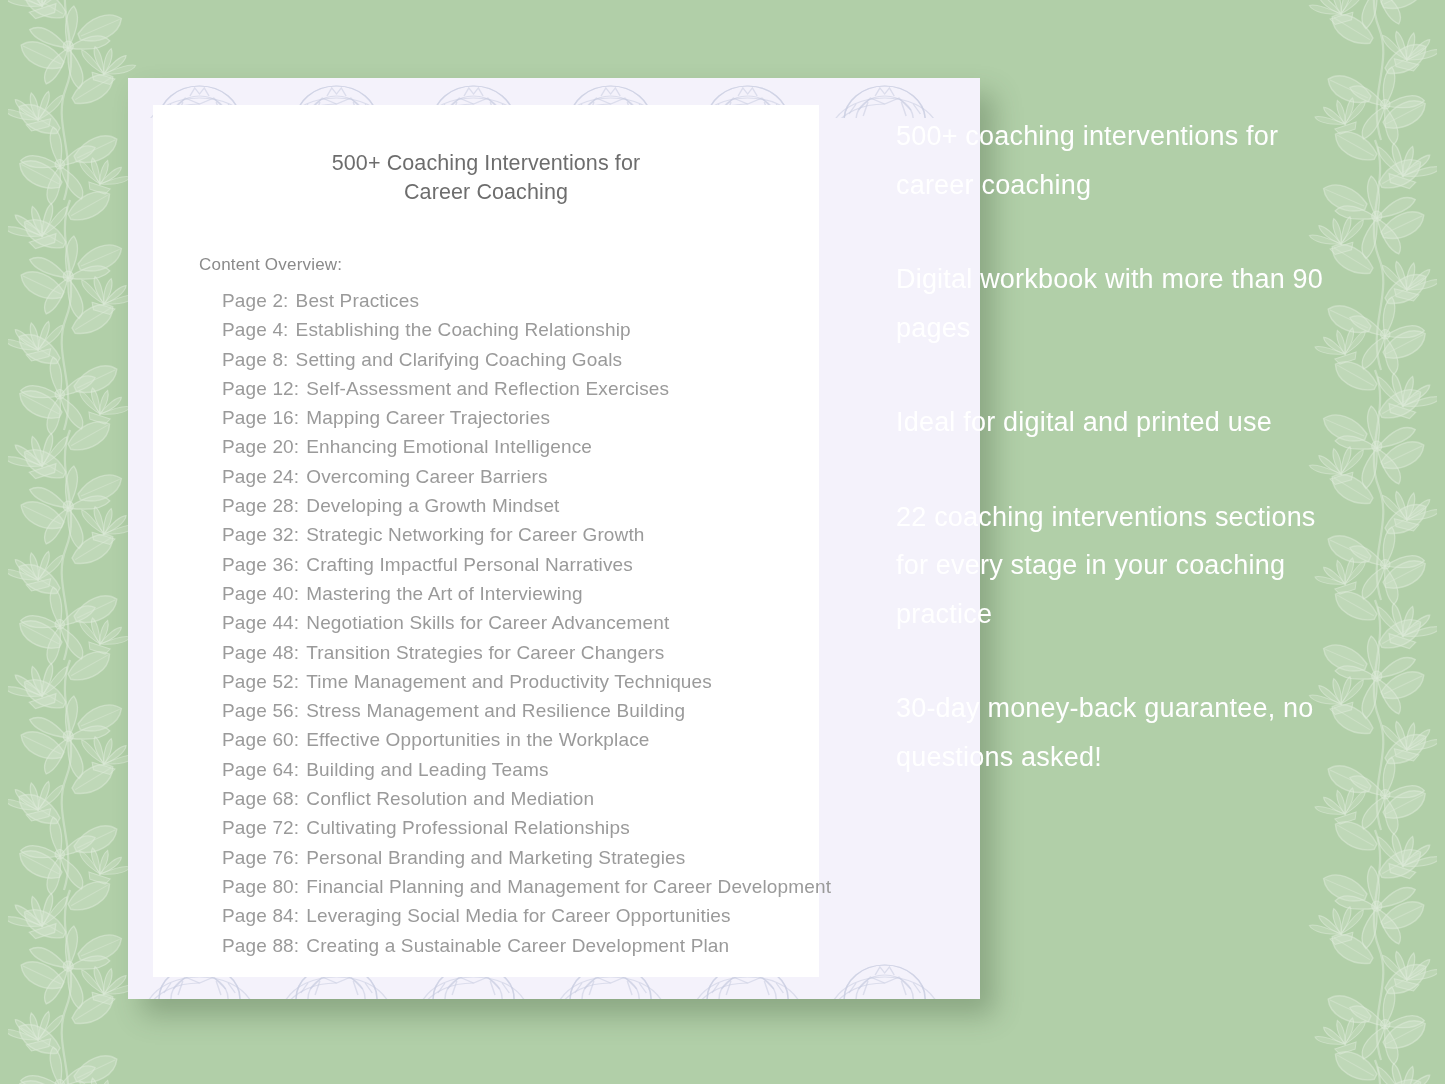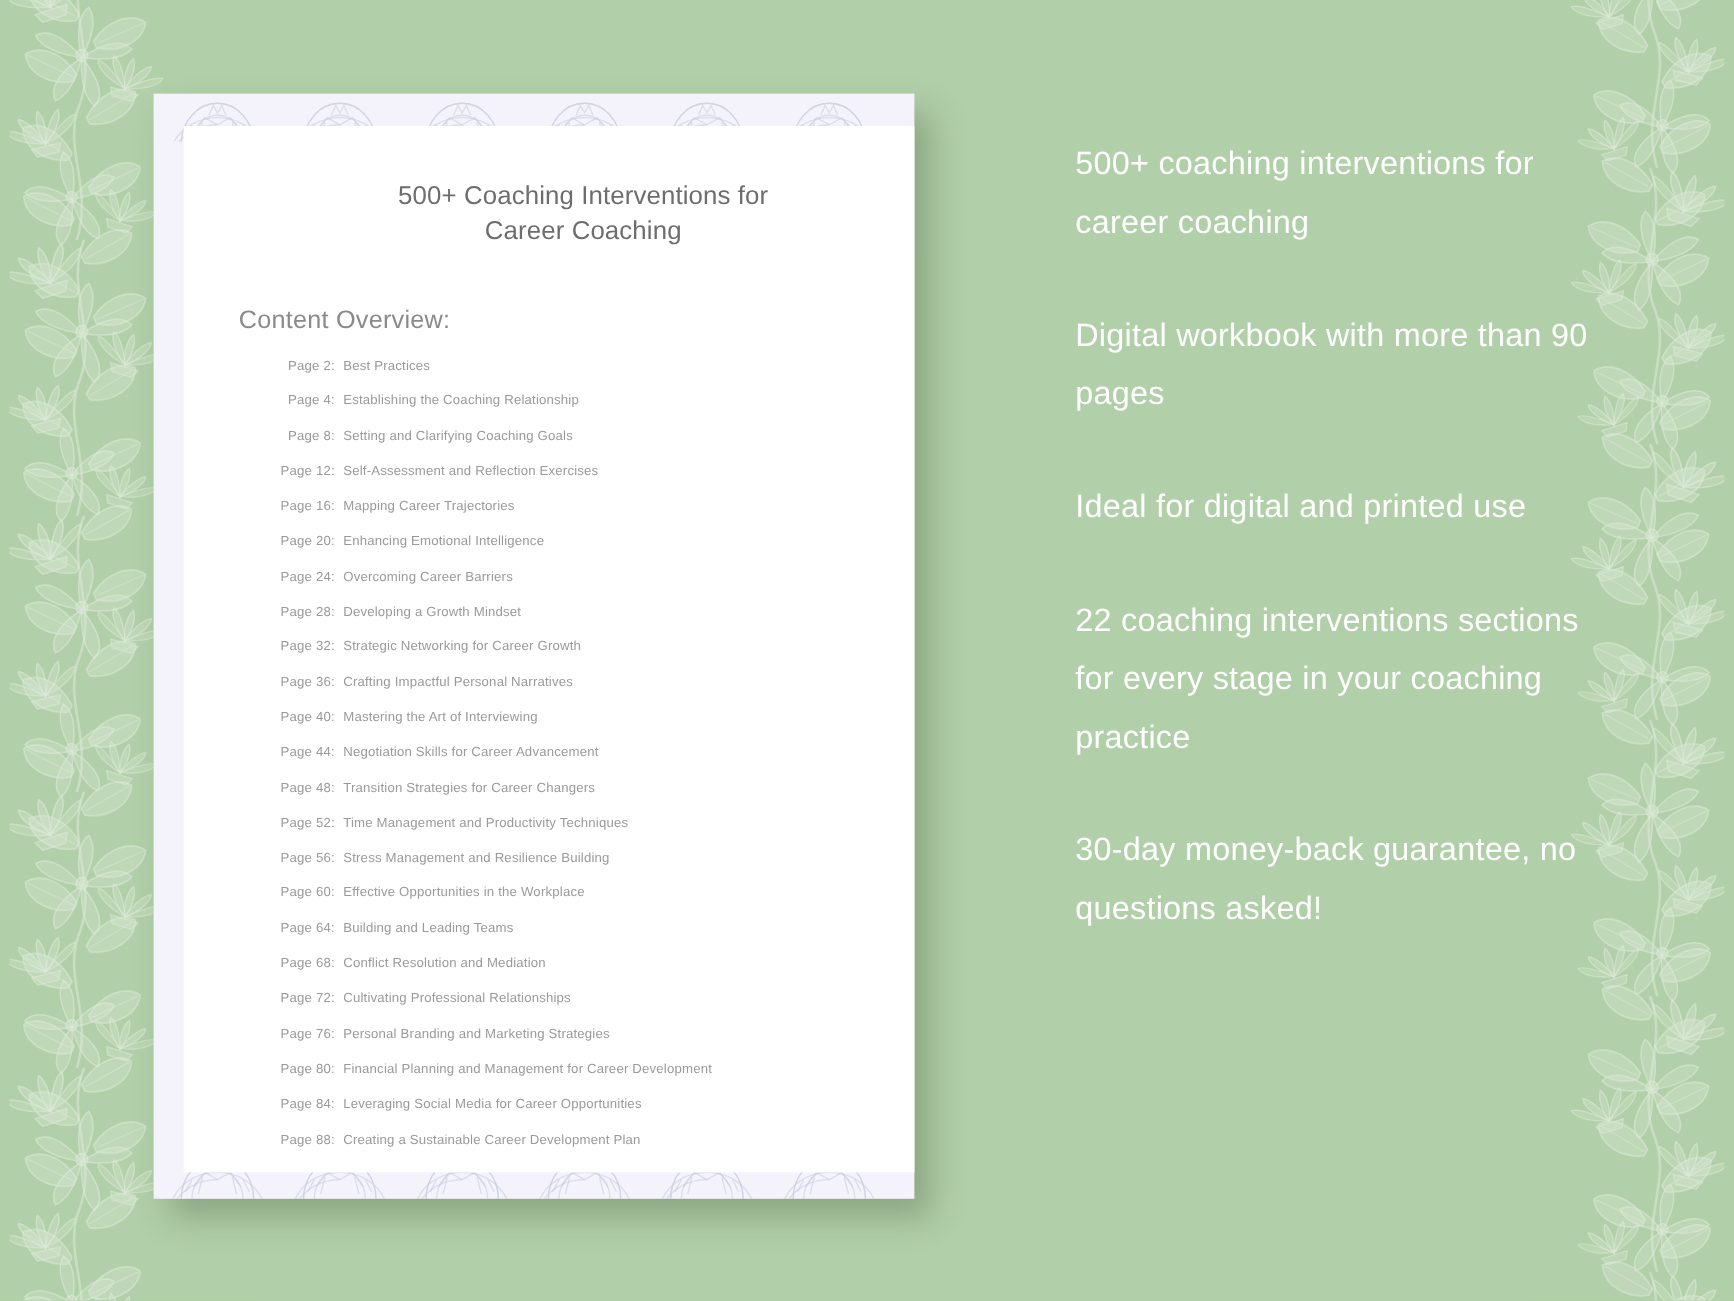--- a/index.html
+++ b/index.html
@@ -35,21 +35,21 @@
   .vine-left  { left: 8px; }
   .vine-right { right: 8px; transform: scaleX(-1); }
 
   .vine svg { display: block; width: 100%; height: 100%; }
 
   
   .doc-card {
     position: absolute;
     left: 128px;
     top: 78px;
-    width: 634px;
+    width: 852px;
     height: 921px;
     background: #f4f2fb;
     box-shadow: 14px 16px 26px rgba(60, 85, 55, 0.33);
     overflow: hidden;
   }
 
   
   .mandala {
     position: absolute;
     left: 0;
@@ -79,35 +79,35 @@
     line-height: 29px;
     font-weight: 400;
     color: #6d6d6d;
     letter-spacing: 0.1px;
   }
   .doc-title .ttl-line { display: block; }
 
   .overview-label {
     margin: 0;
     padding: 48px 0 0 46px;
-    font-size: 21px;
+    font-size: 17px;
     font-weight: 400;
     color: #8a8a8a;
     letter-spacing: 0.2px;
   }
 
   .toc {
     list-style: none;
     margin: 0;
     padding: 19px 0 0 69px;
   }
   .toc li {
     display: flex;
     align-items: center;
-    font-size: 11px;
+    font-size: 19px;
     line-height: 14px;
     color: #9a9a9a;
     letter-spacing: 0.15px;
     margin-bottom: 15.3px;
     white-space: nowrap;
   }
   .toc .pg {
     display: inline-block;
     min-width: 57px;
     text-align: right;

